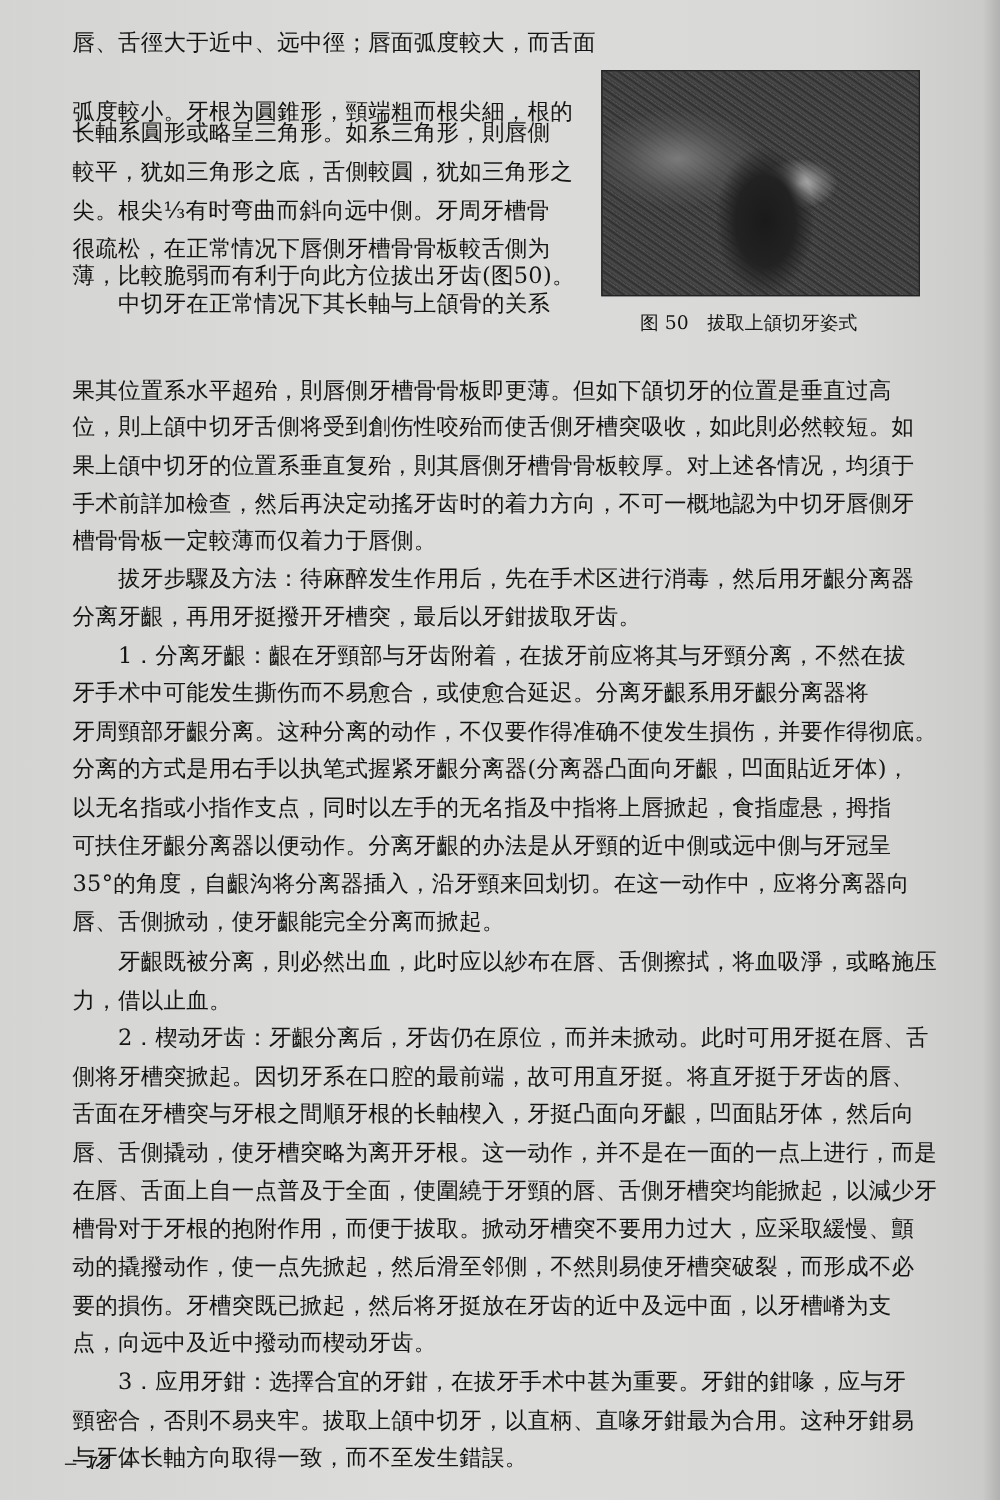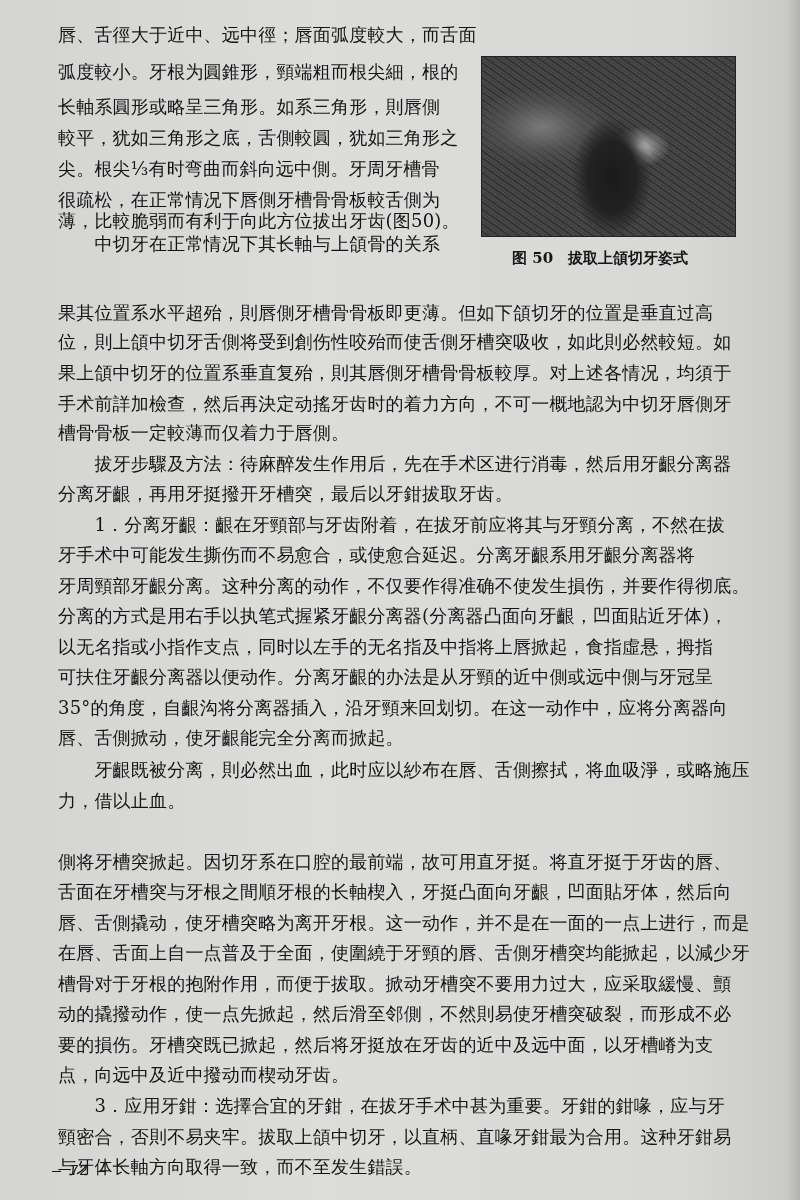--- a/index.html
+++ b/index.html
@@ -51,41 +51,40 @@
         #3a3a3a;
       border: 1px solid #222;
     }
     .figure-caption {
       position: absolute;
       left: 512px;
       top: 248px;
       font-size: 15px;
       line-height: 20px;
       white-space: nowrap;
-      font-weight: bold;
     }
     .page-number {
       position: absolute;
       left: 52px;
       top: 1163px;
       font-size: 15px;
       font-family: Liberation Mono, monospace;
     }
   </style>
 </head>
 <body>
 
 <div class="page">
   <div class="spine-shadow"></div>
 
   <div class="figure"></div>
   <div class="figure-caption">图 50　拔取上頜切牙姿式</div>
 
   <div class="line narrow" style="top:23px">唇、舌徑大于近中、远中徑；唇面弧度較大，而舌面</div>
-  <div class="line narrow" style="top:60px">弧度較小。牙根为圓錐形，頸端粗而根尖細，根的</div>
+  <div class="line narrow" style="top:78px">弧度較小。牙根为圓錐形，頸端粗而根尖細，根的</div>
   <div class="line narrow" style="top:95px">长軸系圓形或略呈三角形。如系三角形，則唇側</div>
   <div class="line narrow" style="top:126px">較平，犹如三角形之底，舌側較圓，犹如三角形之</div>
   <div class="line narrow" style="top:157px">尖。根尖⅓有时弯曲而斜向远中側。牙周牙槽骨</div>
   <div class="line narrow" style="top:188px">很疏松，在正常情况下唇側牙槽骨骨板較舌側为</div>
   <div class="line narrow" style="top:209px">薄，比較脆弱而有利于向此方位拔出牙齿(图50)。</div>
   <div class="line narrow" style="top:232px">　　中切牙在正常情况下其长軸与上頜骨的关系</div>
   <div class="line wide" style="top:291px">果其位置系水平超殆，則唇側牙槽骨骨板即更薄。但如下頜切牙的位置是垂直过高</div>
   <div class="line wide" style="top:320px">位，則上頜中切牙舌側将受到創伤性咬殆而使舌側牙槽突吸收，如此則必然較短。如</div>
   <div class="line wide" style="top:351px">果上頜中切牙的位置系垂直复殆，則其唇側牙槽骨骨板較厚。对上述各情况，均須于</div>
   <div class="line wide" style="top:382px">手术前詳加檢查，然后再決定动搖牙齿时的着力方向，不可一概地認为中切牙唇側牙</div>
@@ -95,20 +94,21 @@
   <div class="line wide" style="top:503px">　　1．分离牙齦：齦在牙頸部与牙齿附着，在拔牙前应将其与牙頸分离，不然在拔</div>
   <div class="line wide" style="top:533px">牙手术中可能发生撕伤而不易愈合，或使愈合延迟。分离牙齦系用牙齦分离器将</div>
   <div class="line wide" style="top:564px">牙周頸部牙齦分离。这种分离的动作，不仅要作得准确不使发生損伤，并要作得彻底。</div>
   <div class="line wide" style="top:594px">分离的方式是用右手以执笔式握紧牙齦分离器(分离器凸面向牙齦，凹面貼近牙体)，</div>
   <div class="line wide" style="top:625px">以无名指或小指作支点，同时以左手的无名指及中指将上唇掀起，食指虛悬，拇指</div>
   <div class="line wide" style="top:655px">可扶住牙齦分离器以便动作。分离牙齦的办法是从牙頸的近中側或远中側与牙冠呈</div>
   <div class="line wide" style="top:686px">35°的角度，自齦沟将分离器插入，沿牙頸来回划切。在这一动作中，应将分离器向</div>
   <div class="line wide" style="top:716px">唇、舌側掀动，使牙齦能完全分离而掀起。</div>
   <div class="line wide" style="top:748px">　　牙齦既被分离，則必然出血，此时应以紗布在唇、舌側擦拭，将血吸淨，或略施压</div>
   <div class="line wide" style="top:779px">力，借以止血。</div>
+  <div class="line wide" style="top:809px">　　2．楔动牙齿：牙齦分离后，牙齿仍在原位，而并未掀动。此时可用牙挺在唇、舌</div>
   <div class="line wide" style="top:840px">側将牙槽突掀起。因切牙系在口腔的最前端，故可用直牙挺。将直牙挺于牙齿的唇、</div>
   <div class="line wide" style="top:870px">舌面在牙槽突与牙根之間順牙根的长軸楔入，牙挺凸面向牙齦，凹面貼牙体，然后向</div>
   <div class="line wide" style="top:901px">唇、舌側撬动，使牙槽突略为离开牙根。这一动作，并不是在一面的一点上进行，而是</div>
   <div class="line wide" style="top:931px">在唇、舌面上自一点普及于全面，使圍繞于牙頸的唇、舌側牙槽突均能掀起，以減少牙</div>
   <div class="line wide" style="top:962px">槽骨对于牙根的抱附作用，而便于拔取。掀动牙槽突不要用力过大，应采取緩慢、顫</div>
   <div class="line wide" style="top:992px">动的撬撥动作，使一点先掀起，然后滑至邻側，不然則易使牙槽突破裂，而形成不必</div>
   <div class="line wide" style="top:1023px">要的損伤。牙槽突既已掀起，然后将牙挺放在牙齿的近中及远中面，以牙槽嵴为支</div>
   <div class="line wide" style="top:1053px">点，向远中及近中撥动而楔动牙齿。</div>
   <div class="line wide" style="top:1084px">　　3．应用牙鉗：选擇合宜的牙鉗，在拔牙手术中甚为重要。牙鉗的鉗喙，应与牙</div>
   <div class="line wide" style="top:1145px">与牙体长軸方向取得一致，而不至发生錯誤。</div>

